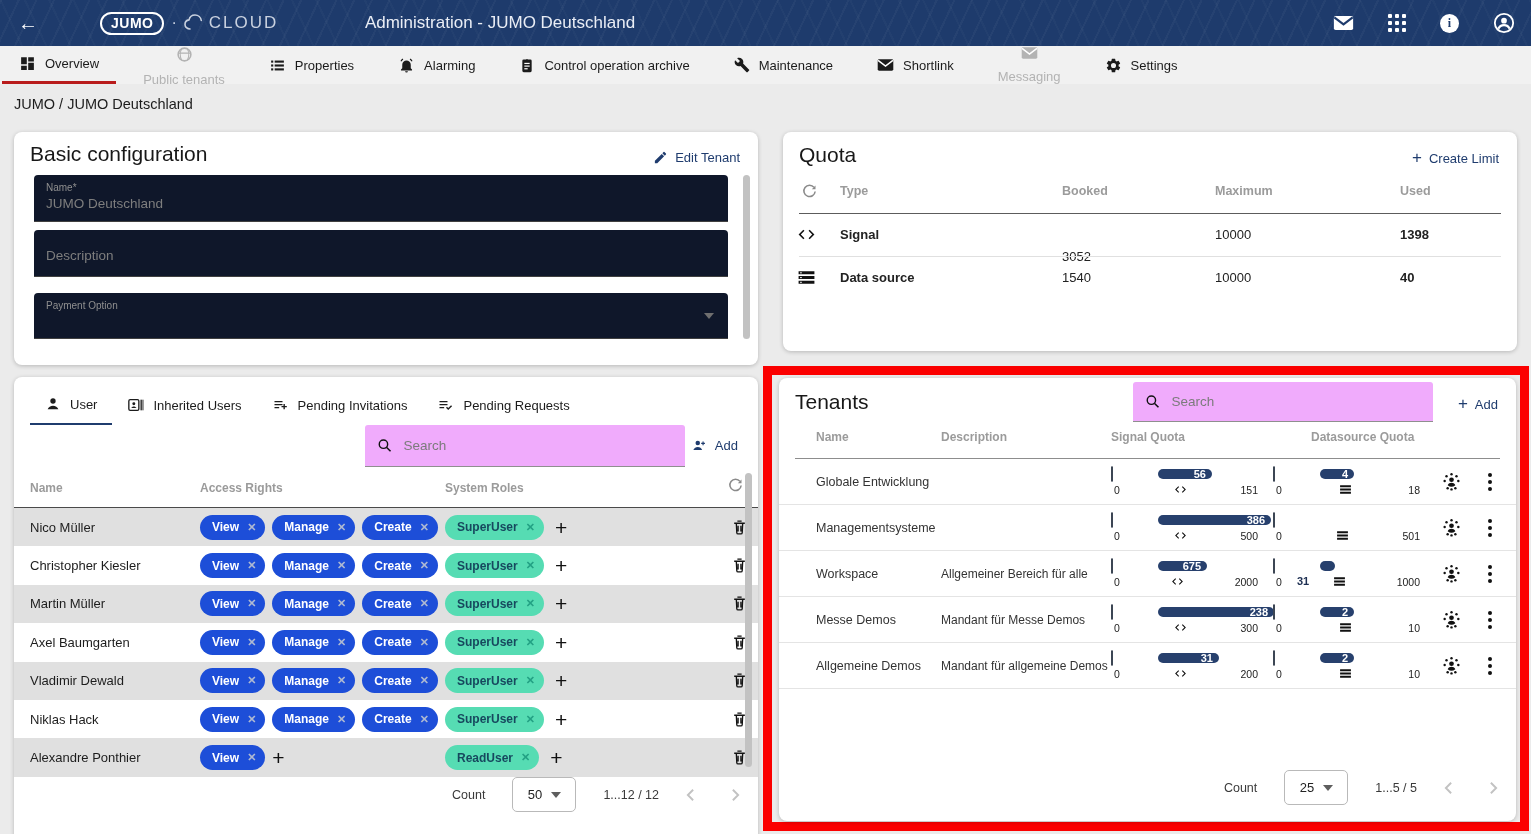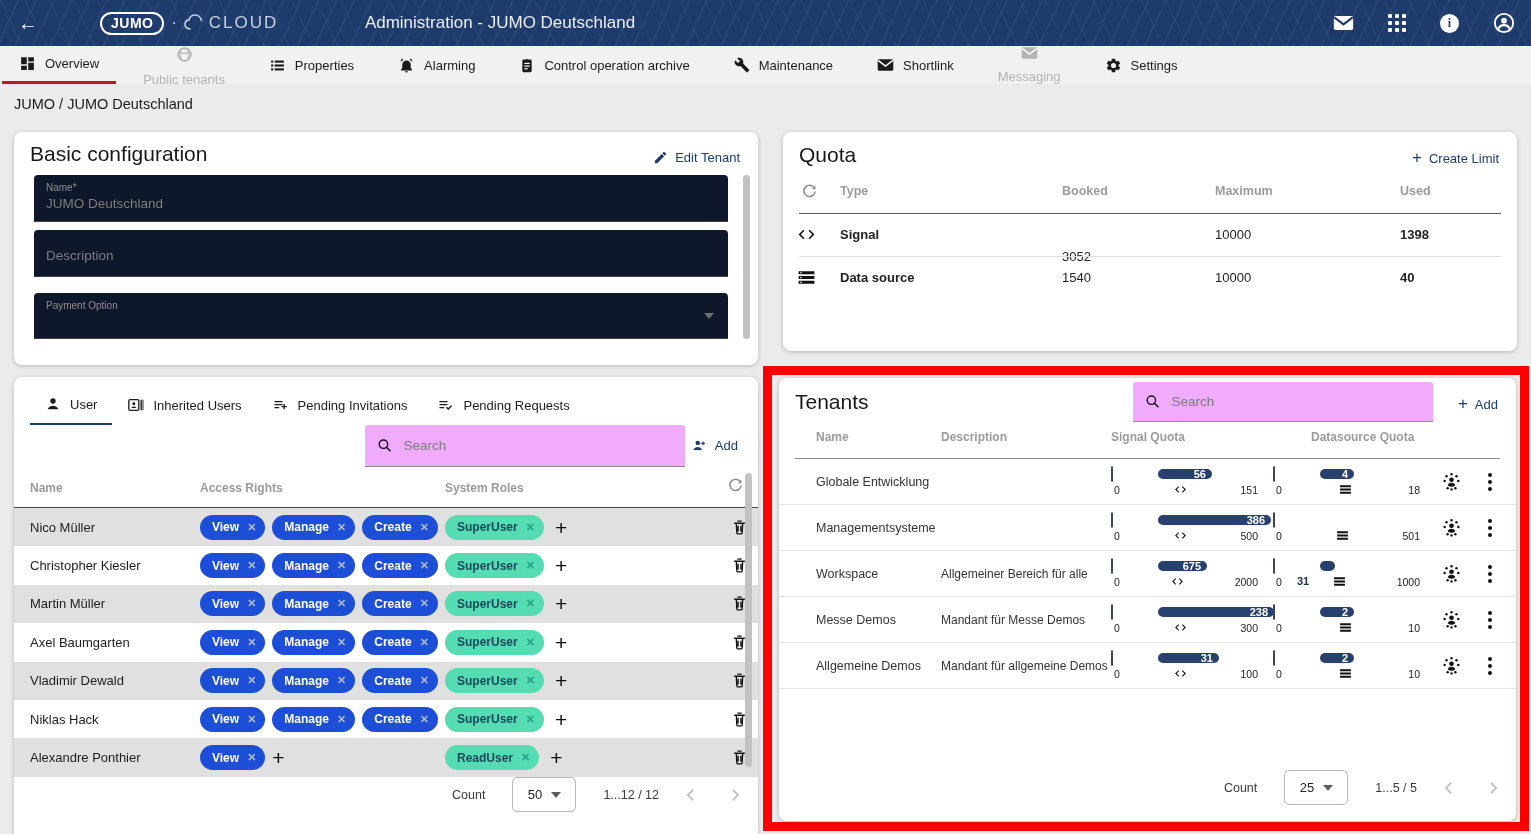--- a/index.html
+++ b/index.html
@@ -787,21 +787,21 @@
         <span class="tn-desc">Mandant für allgemeine Demos</span>
         <span class="bar-group">
           <span class="bar"><span class="bar-fill" style="width: 61px;">
                 <span class="bar-val-in">31</span>
               </span><span class="bar-val-out"></span></span>
           <span class="bar-scale">
               <span>0</span>
               <svg width="13" height="13" viewBox="0 0 24 24" fill="#111">
                 <path d="M9.4 16.6 4.8 12l4.6-4.6L8 6l-6 6 6 6 1.4-1.4zm5.2 0 4.6-4.6-4.6-4.6L16 6l6 6-6 6-1.4-1.4z"></path>
               </svg>
-              <span>100</span>
+              <span>200</span>
             </span>
         </span>
         <span class="bar-group">
           <span class="bar"><span class="bar-fill" style="width: 34px;">
                 <span class="bar-val-in">2</span>
               </span><span class="bar-val-out"></span></span>
           <span class="bar-scale">
               <span>0</span>
               <svg width="13" height="13" viewBox="0 0 24 24" fill="#111">
                 <path d="M2 4h20v4H2zM2 10h20v4H2zM2 16h20v4H2z"></path>

